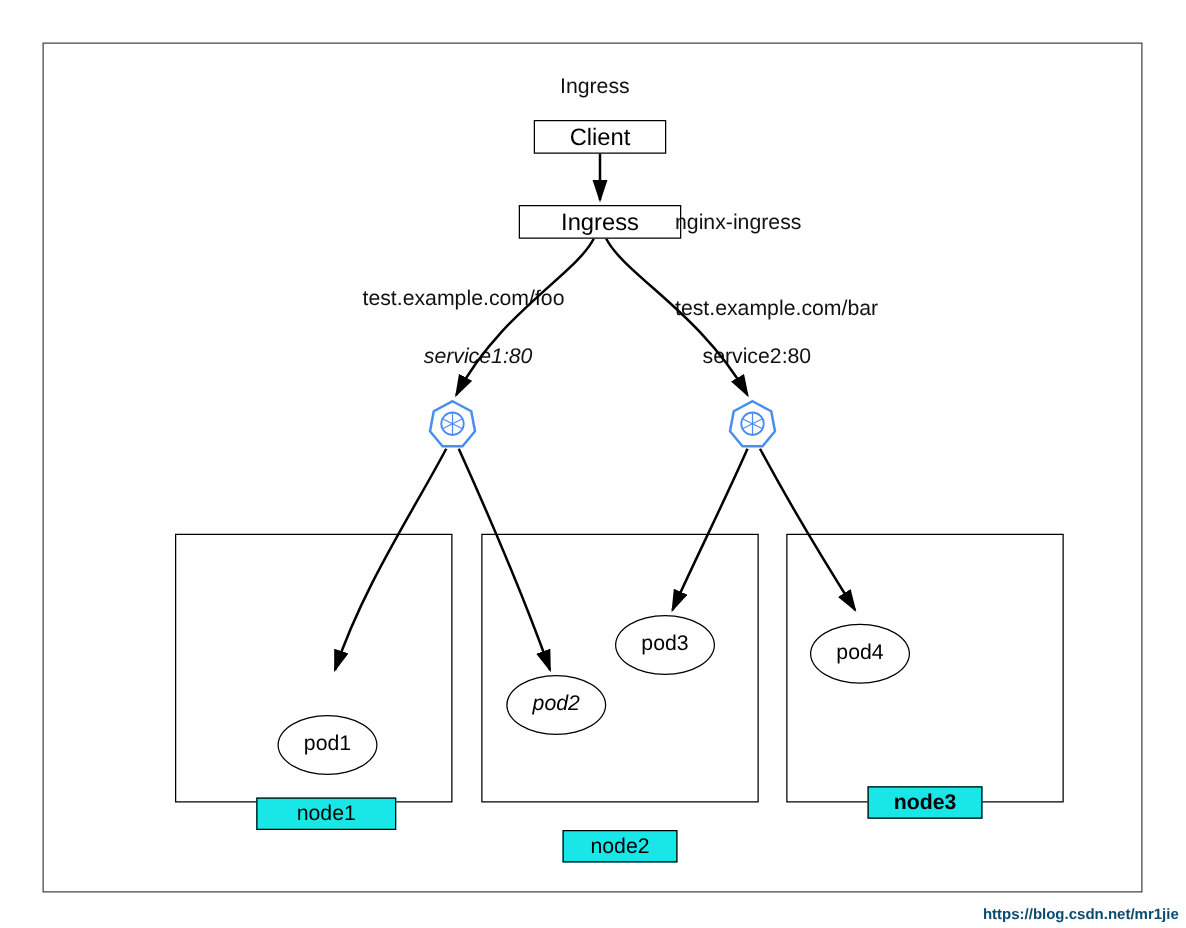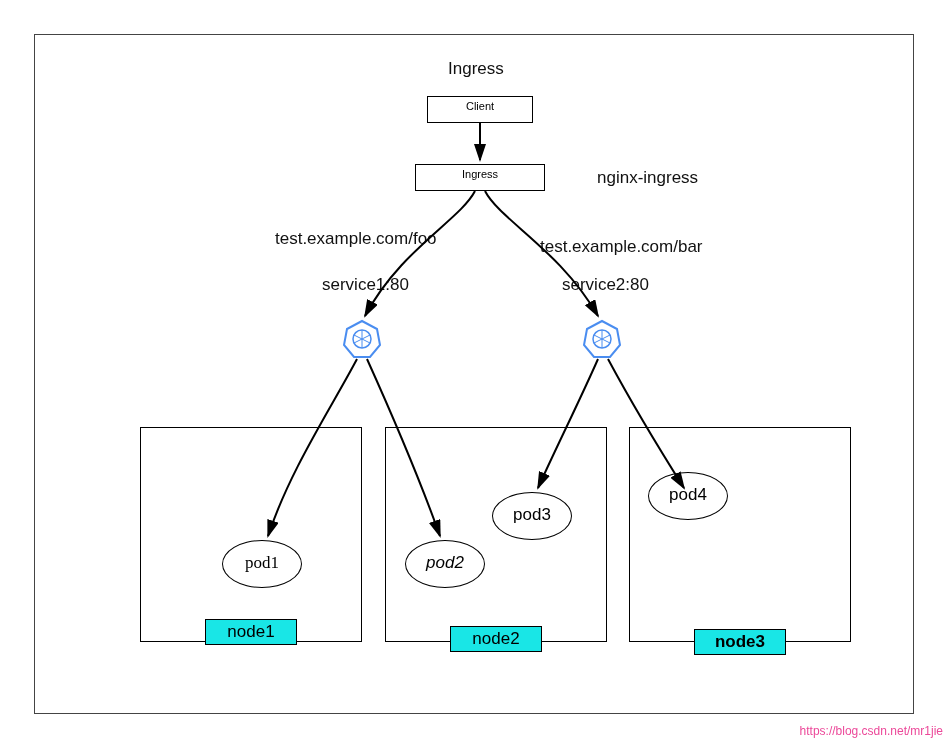--- a/index.html
+++ b/index.html
@@ -25,21 +25,21 @@
     position: absolute;
     font-size: 17px;
     color: #111;
     white-space: nowrap;
   }
   .box {
     position: absolute;
     border: 1px solid #000;
     background: #fff;
     text-align: center;
-    font-size: 11px;
+    font-size: 19px;
     line-height: 1.3;
     box-sizing: border-box;
   }
   .node-box {
     position: absolute;
     border: 1px solid #000;
     box-sizing: border-box;
   }
   .node-label {
     position: absolute;
@@ -63,21 +63,22 @@
   .k8s-icon {
     position: absolute;
     width: 40px;
     height: 40px;
   }
   .watermark {
     position: absolute;
     right: 6px;
     bottom: 4px;
     font-size: 12px;
-    color: #ec4899;
+    color: #0c4a6e;
+    font-weight: bold;
   }
   svg.arrows {
     position: absolute;
     left: 0;
     top: 0;
     width: 949px;
     height: 742px;
     pointer-events: none;
   }
 </style>
@@ -89,26 +90,26 @@
 <div class="lbl" style="left:448px; top:59px;">Ingress</div>
 
 <div class="box" style="left:427px; top:96px; width:106px; height:27px; padding-top:2px;">
   <span>Client</span>
 </div>
 
 <div class="box" style="left:415px; top:164px; width:130px; height:27px; padding-top:2px;">
   <span>Ingress</span>
 </div>
 
-<div class="lbl" style="left:597px; top:168px;">nginx-ingress</div>
+<div class="lbl" style="left:540px; top:168px;">nginx-ingress</div>
 
-<div class="lbl" style="left:275px; top:229px;">test.example.com/foo</div>
+<div class="lbl" style="left:290px; top:229px;">test.example.com/foo</div>
 <div class="lbl" style="left:540px; top:237px;">test.example.com/bar</div>
 
-<div class="lbl" style="left:322px; top:275px;">service1:80</div>
+<div class="lbl" style="left:339px; top:275px;font-style:italic;">service1:80</div>
 <div class="lbl" style="left:562px; top:275px;">service2:80</div>
 
 <div class="k8s-icon" style="left:342px; top:319px;">
   <svg viewBox="0 0 40 40" width="40" height="40">
     <polygon points="20,2 35,10 38,26 28,38 12,38 2,26 5,10" fill="none" stroke="#4a8df0" stroke-width="2"></polygon>
     <circle cx="20" cy="20" r="9" fill="none" stroke="#4a8df0" stroke-width="1.5"></circle>
     <line x1="20" y1="11" x2="20" y2="29" stroke="#4a8df0" stroke-width="1"></line>
     <line x1="12" y1="16" x2="28" y2="24" stroke="#4a8df0" stroke-width="1"></line>
     <line x1="12" y1="24" x2="28" y2="16" stroke="#4a8df0" stroke-width="1"></line>
   </svg>
@@ -120,40 +121,40 @@
     <line x1="20" y1="11" x2="20" y2="29" stroke="#4a8df0" stroke-width="1"></line>
     <line x1="12" y1="16" x2="28" y2="24" stroke="#4a8df0" stroke-width="1"></line>
     <line x1="12" y1="24" x2="28" y2="16" stroke="#4a8df0" stroke-width="1"></line>
   </svg>
 </div>
 
 <div class="node-box" style="left:140px; top:427px; width:222px; height:215px;"></div>
 <div class="node-box" style="left:385px; top:427px; width:222px; height:215px;"></div>
 <div class="node-box" style="left:629px; top:427px; width:222px; height:215px;"></div>
 
-<div class="node-label" style="left:205px; top:619px; width:92px;">
+<div class="node-label" style="left:205px; top:638px; width:112px;">
   <span>node1</span>
 </div>
-<div class="node-label" style="left:450px; top:626px; width:92px;">
+<div class="node-label" style="left:450px; top:664px; width:92px;">
   <span>node2</span>
 </div>
 <div class="node-label" style="left:694px; top:629px; width:92px;font-weight:bold;">
   <span>node3</span>
 </div>
 
-<div class="pod" style="left:222px; top:540px; width:80px; height:48px; line-height:44px;font-family:Liberation Serif, serif;">
+<div class="pod" style="left:222px; top:572px; width:80px; height:48px; line-height:44px;">
   <span>pod1</span>
 </div>
 <div class="pod" style="left:405px; top:540px; width:80px; height:48px; line-height:44px;font-style:italic;">
   <span>pod2</span>
 </div>
 <div class="pod" style="left:492px; top:492px; width:80px; height:48px; line-height:44px;">
   <span>pod3</span>
 </div>
-<div class="pod" style="left:648px; top:472px; width:80px; height:48px; line-height:44px;">
+<div class="pod" style="left:648px; top:499px; width:80px; height:48px; line-height:44px;">
   <span>pod4</span>
 </div>
 
 <svg class="arrows">
   <defs>
     <marker id="ah" markerWidth="10" markerHeight="10" refX="8" refY="3" orient="auto" markerUnits="strokeWidth">
       <path d="M0,0 L9,3 L0,6 Z" fill="#000"></path>
     </marker>
   </defs>
 

